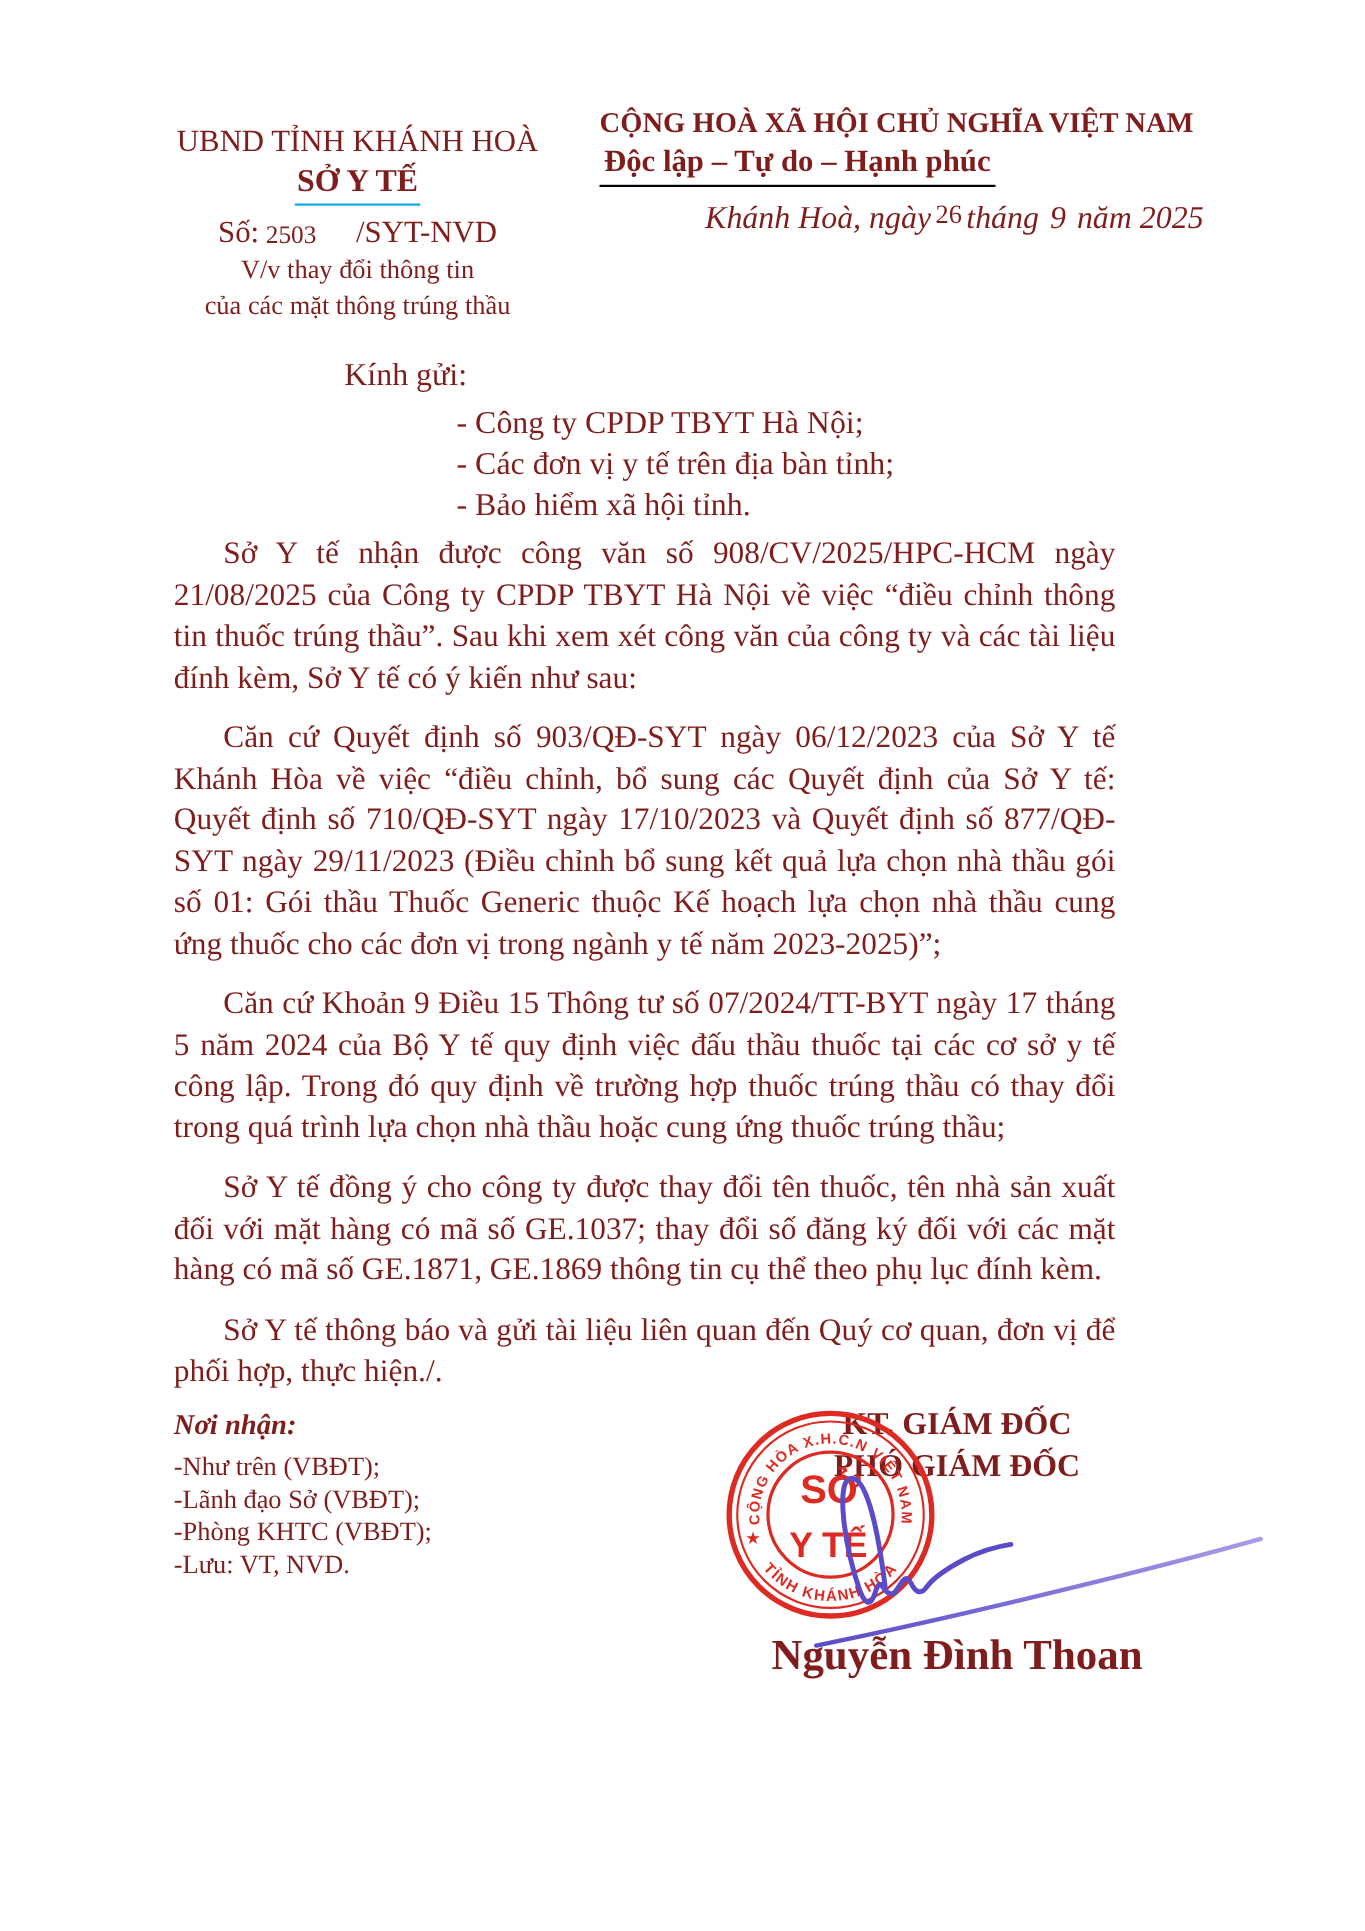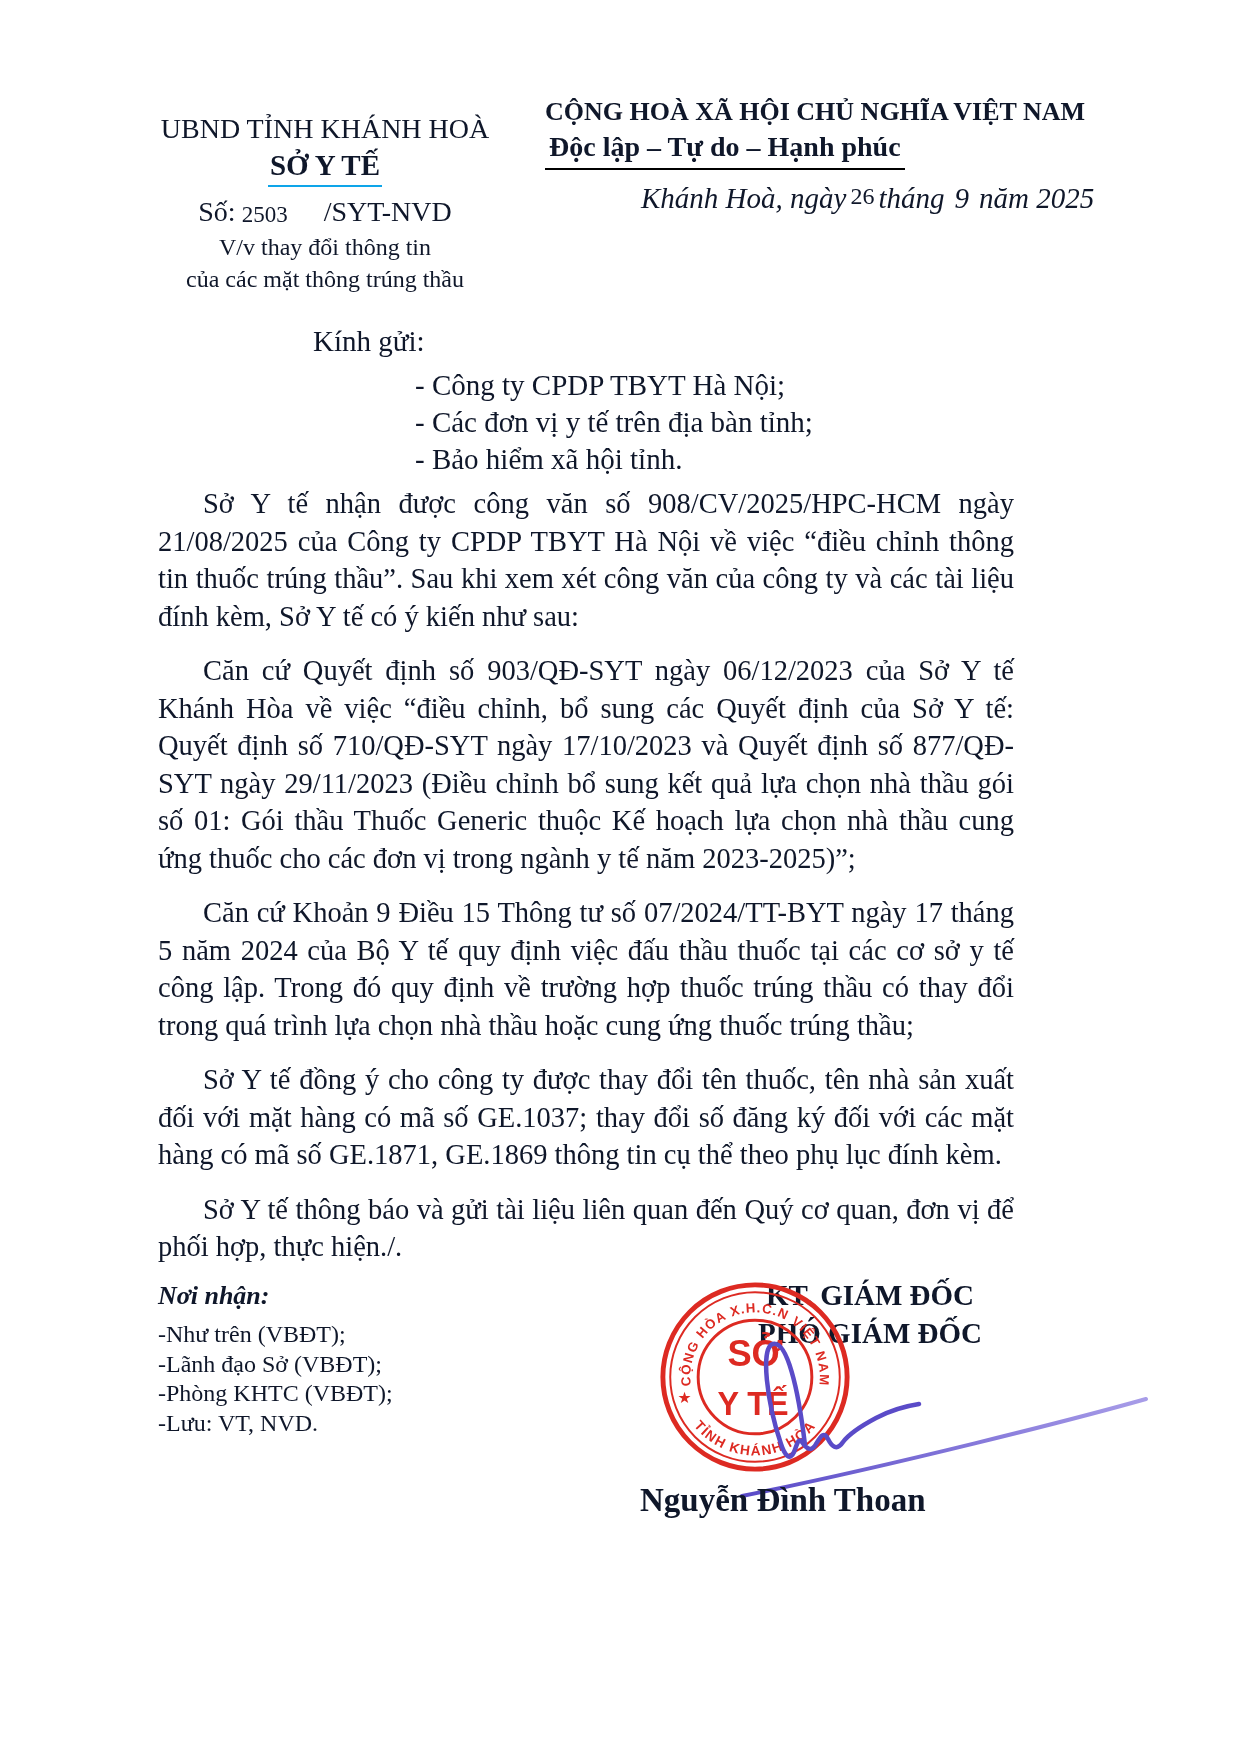--- a/index.html
+++ b/index.html
@@ -1,18 +1,18 @@
 <!DOCTYPE html>
 <html><head>
 <meta charset="utf-8">
 <style>
   html,body { margin:0; padding:0; background:#ffffff; }
   .page {
     position:relative; width:1241px; height:1755px; background:#ffffff;
-    font-family:"Liberation Serif", serif; color:#0f172a; overflow:hidden;
+    font-family:"Liberation Serif", serif; color:#7f1d1d; overflow:hidden;
   }
 
   
   .header-left { position:absolute; top:112px; left:150px; width:350px; text-align:center; }
   .hl-authority { font-size:28px; line-height:34px; }
   .hl-office { font-size:29px; font-weight:bold; margin-top:2px; line-height:34px; }
   .hl-office .u { display:inline-block; border-bottom:2px solid #0ea5e9; padding:0 2px 3px 2px; }
   .hl-number { font-size:28px; margin-top:9px; line-height:32px; white-space:nowrap; }
   .hl-number .num { font-size:23px; position:relative; top:1px; margin:0 36px 0 6px; }
   .hl-subject { font-size:24px; line-height:29px; margin-top:3px; }
@@ -38,21 +38,21 @@
   .footer-left { position:absolute; top:1281px; left:158px; }
   .fl-label { font-size:26px; font-weight:bold; font-style:italic; margin-bottom:9px; }
   .fl-item { font-size:24px; line-height:29.5px; }
 
   .sign-block { position:absolute; top:1276px; left:640px; width:460px; text-align:center; }
   .sb-title { font-size:29px; font-weight:bold; line-height:38px; }
 
   .stamp { position:absolute; top:1279px; left:657px; width:196px; height:196px; }
   .signature { position:absolute; top:1315px; left:690px; width:470px; height:200px; }
 
-  .signer-name { position:absolute; top:1482px; left:640px; width:460px; font-size:33px; font-weight:bold; }
+  .signer-name { position:absolute; top:1482px; left:640px; width:460px; text-align:center; font-size:39px; font-weight:bold; }
 </style>
 </head>
 <body>
 
 <div class="page">
 
   <div class="header-left">
     <div class="hl-authority">UBND TỈNH KHÁNH HOÀ</div>
     <div class="hl-office">
       <span class="u">SỞ Y TẾ</span>

